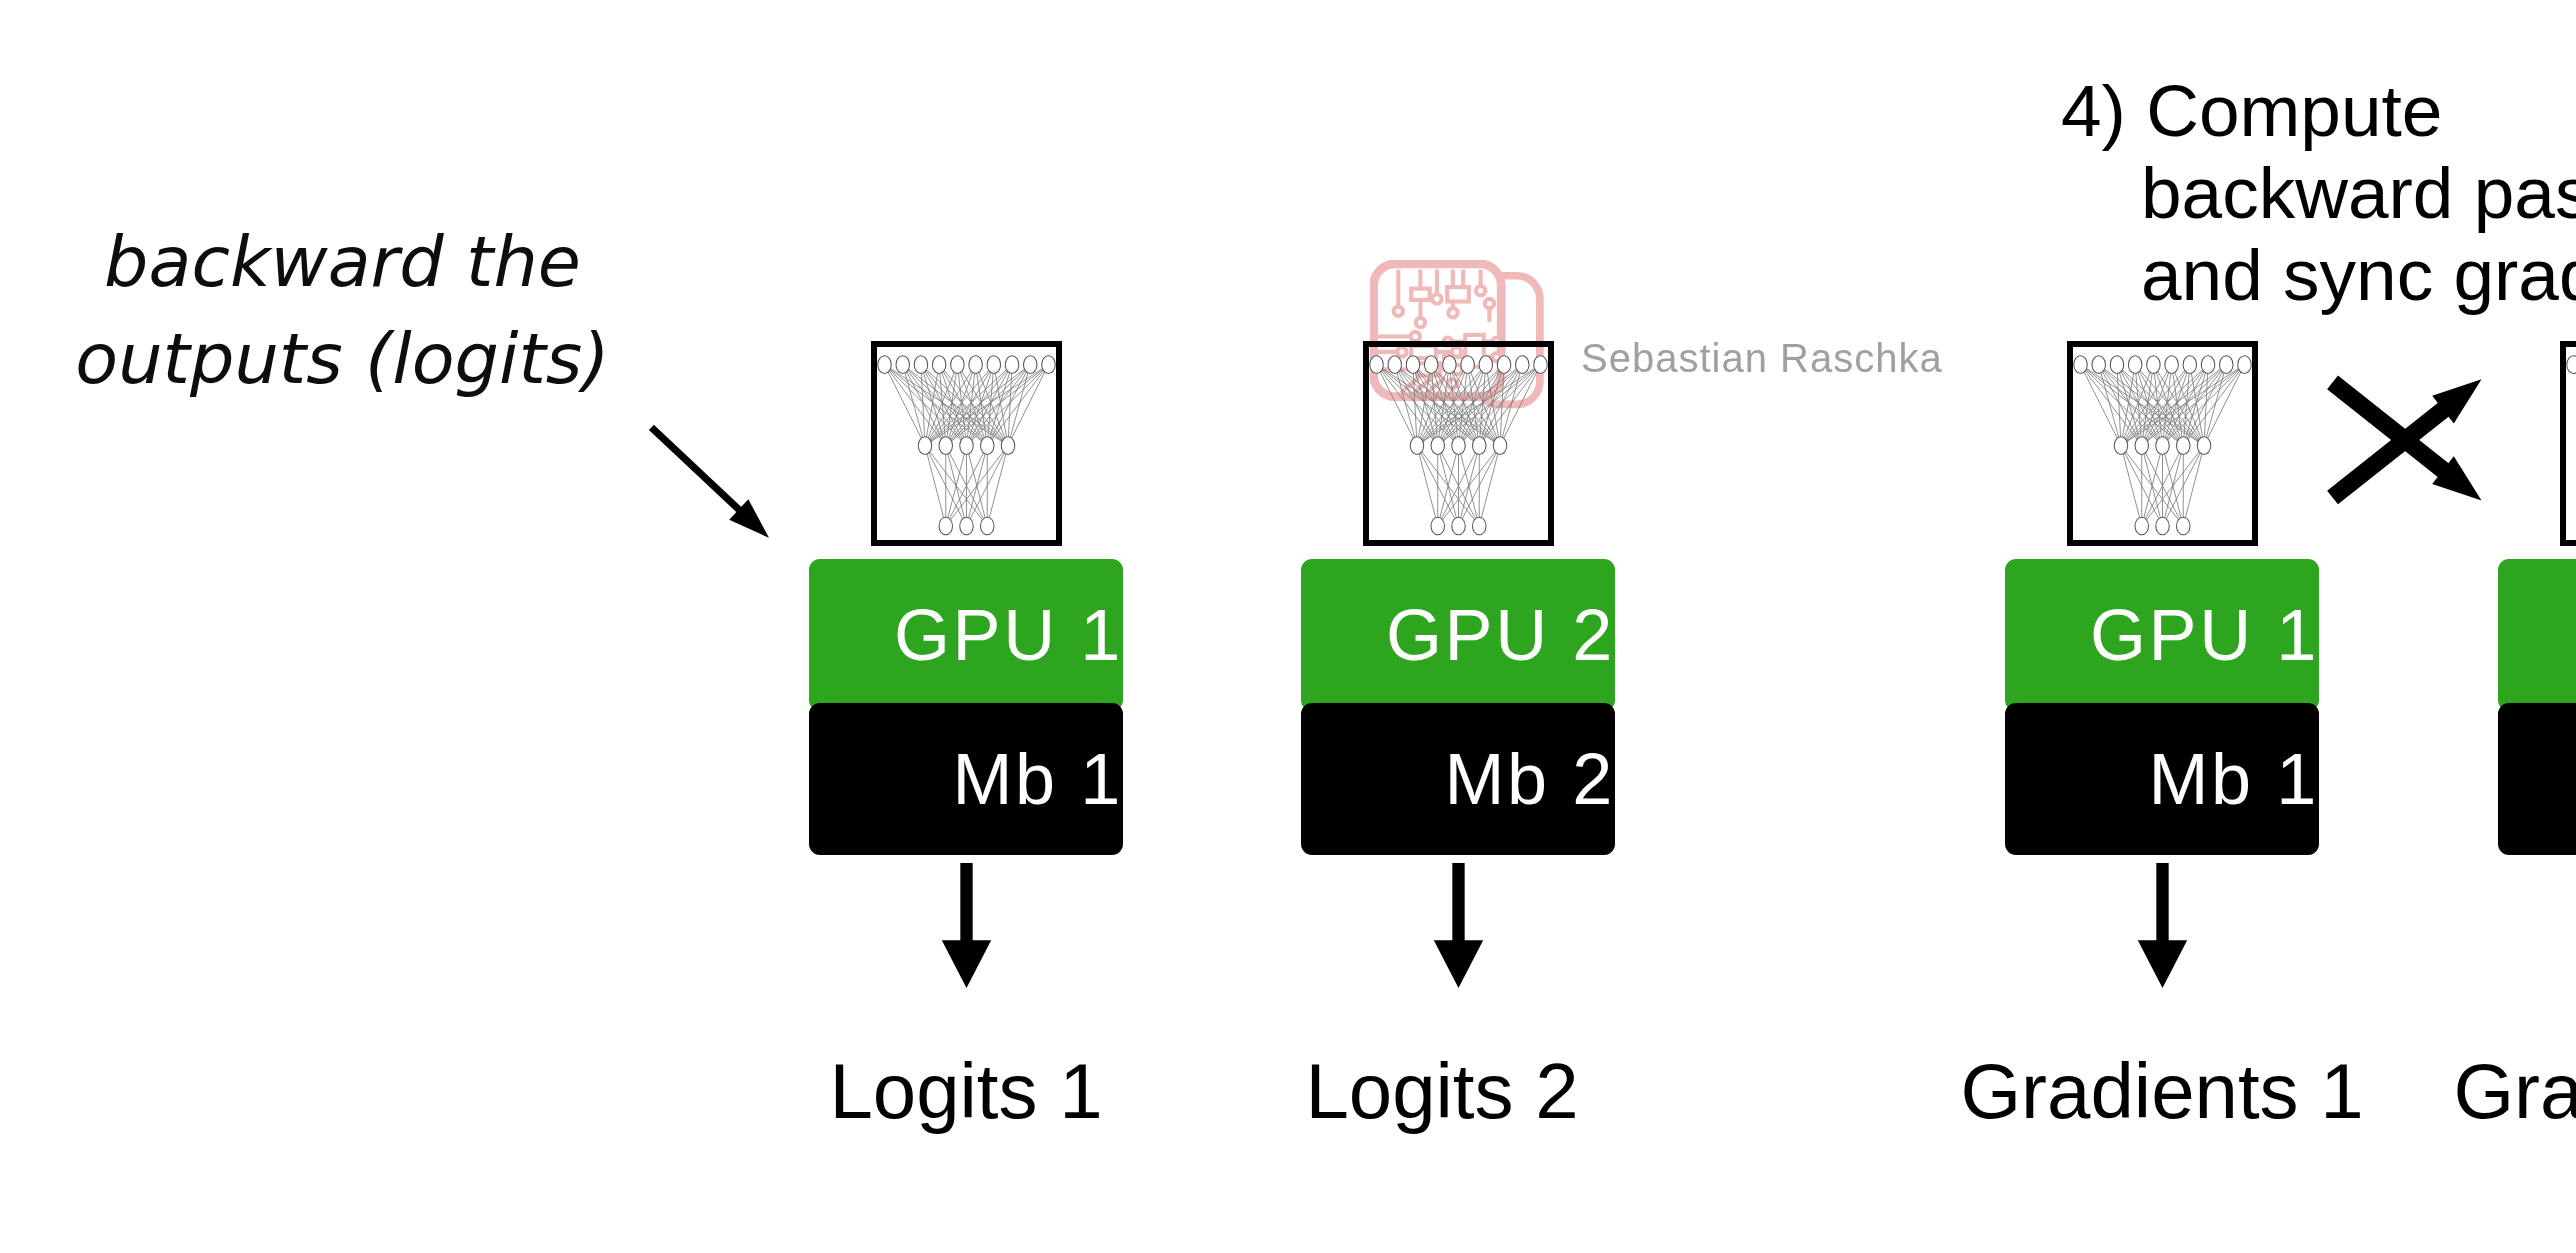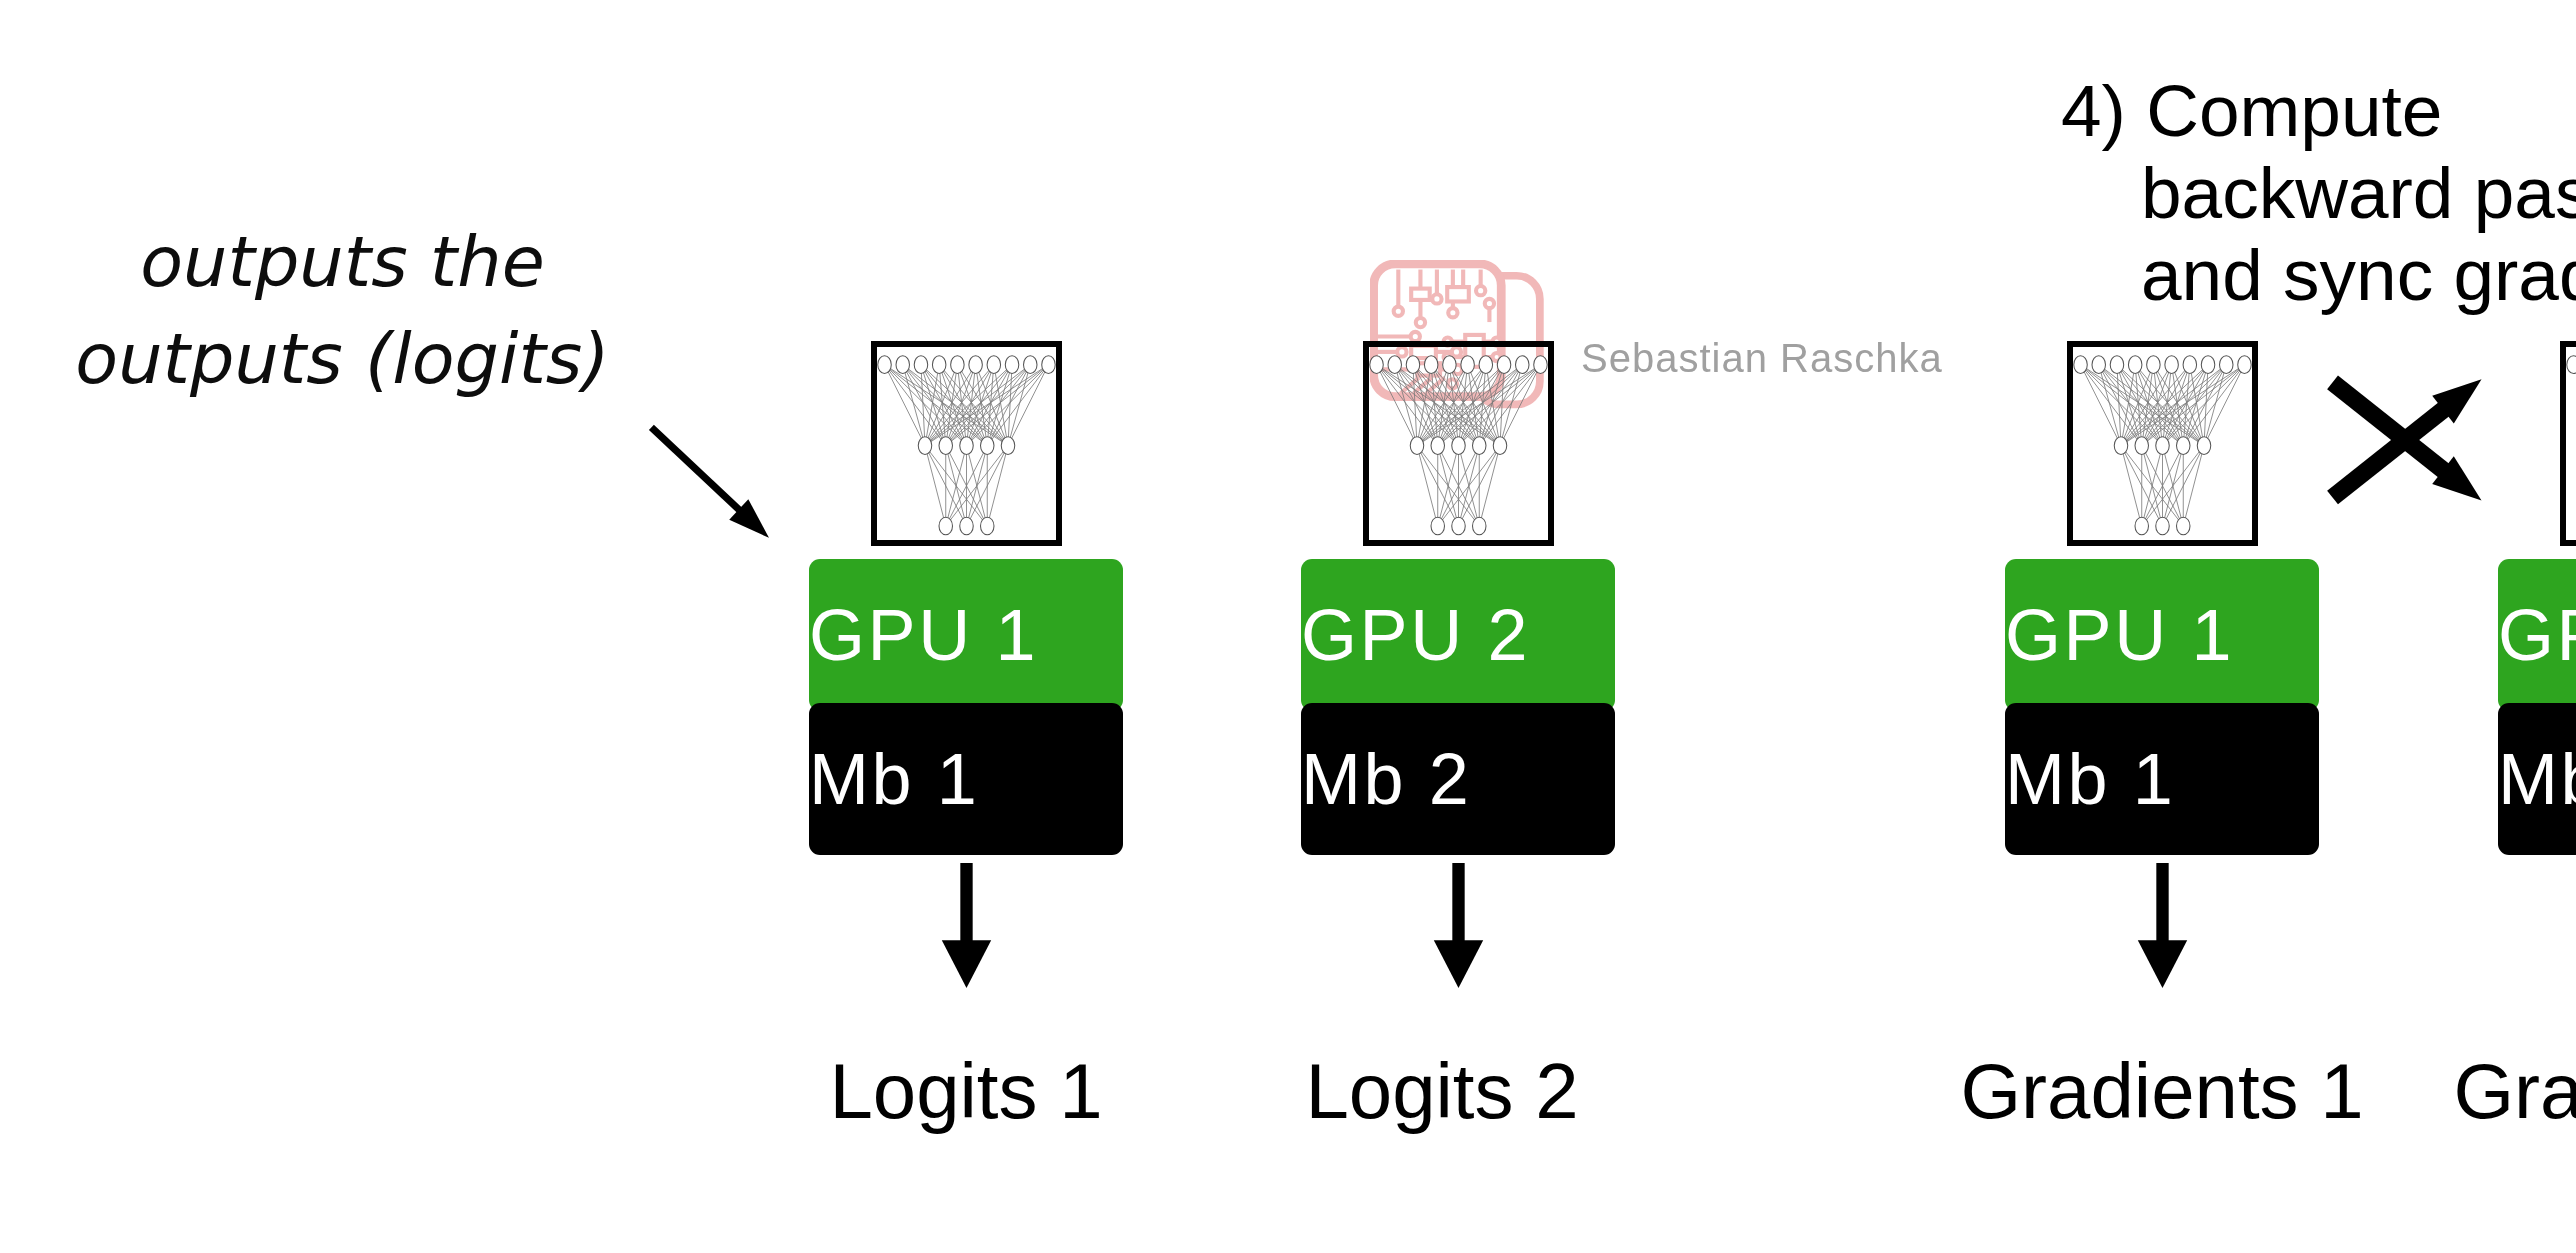--- a/index.html
+++ b/index.html
@@ -35,21 +35,21 @@
   .step .indent{margin-left:80px;}
   .nnbox{
     position:absolute;z-index:2;
     width:191px;height:205px;
     border:6.7px solid #000;background:transparent;box-sizing:border-box;
   }
   .nnbox svg{width:100%;height:100%;display:block;}
   .chipbox{
     position:absolute;z-index:2;
     width:314px;height:152px;border-radius:11px;
-    display:flex;align-items:center;justify-content:flex-start;
+    display:flex;align-items:center;justify-content:flex-end;
     font-size:72px;letter-spacing:2.6px;color:#fff;white-space:nowrap;
   }
   .gpu{background:var(--gpu-green,#2ea51f);}
   .mb{background:#000;}
   .arrow-abs{position:absolute;z-index:2;}
   .result{
     position:absolute;z-index:2;top:1002px;width:412px;
     text-align:center;font-size:78px;color:#000;white-space:nowrap;margin-top:44px;
   }
 </style>
@@ -108,21 +108,21 @@
           <line x1="85" y1="258" x2="120" y2="228"></line>
           <line x1="110" y1="258" x2="145" y2="228"></line>
           <circle cx="160" cy="240" r="9" fill="#fff"></circle>
         </g>
       </g>
     </svg>
     <div class="wm-text">Sebastian Raschka</div>
   </div>
 
   <div class="note note-left">
-    <div>outputs the</div>
+    <div>backward the</div>
     <div>outputs (logits)</div>
   </div>
 
   <svg class="arrow-abs" style="left:639px;top:412px" width="165" height="165" viewBox="0 0 320 320">
     <line x1="24" y1="30" x2="200" y2="195" stroke="#000" stroke-width="14"></line>
     <polygon points="252,244 175,209 212,169" fill="#000"></polygon>
   </svg>
 
   <div class="step step3">
   </div>

